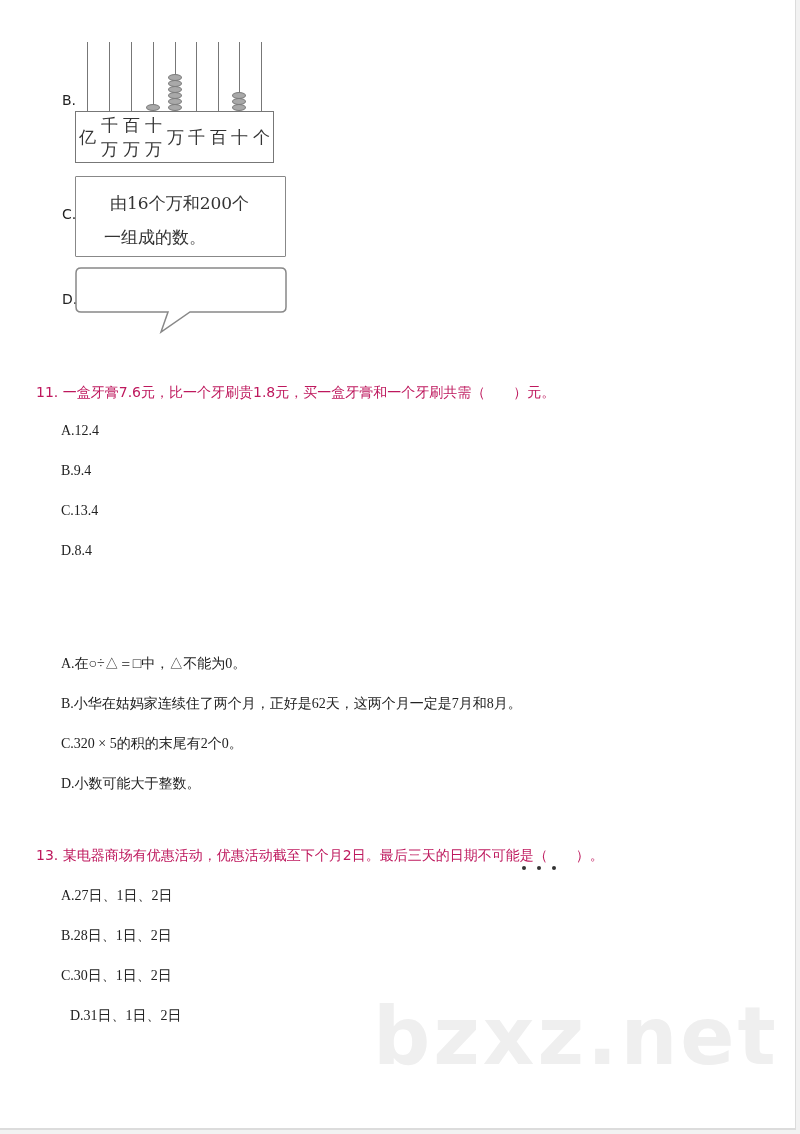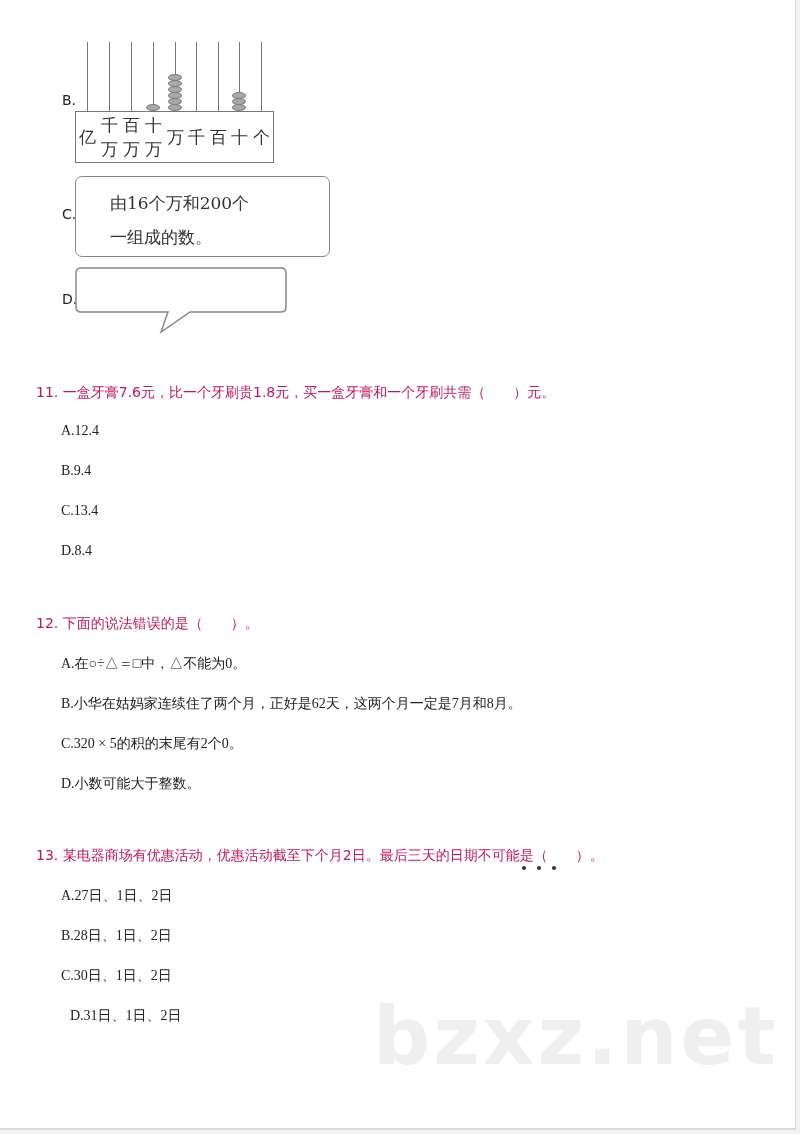--- a/index.html
+++ b/index.html
@@ -21,21 +21,21 @@
   .rod { position: absolute; width: 1px; background: #777; top: 42px; height: 69px; }
   .bead { position: absolute; width: 12px; height: 5px; border-radius: 50%; background: #a9a9a9; border: 1px solid #7c7c7c; }
   .abacus-frame {
     position: absolute; left: 75px; top: 111px; width: 197px; height: 50px;
     border: 1px solid #777; background: #fff;
   }
   .place { position: absolute; font-family: "DejaVu Serif", "Liberation Serif", serif; font-size: 17px; color: #333; line-height: 1; text-align: center; }
 
   .box-c {
     position: absolute; left: 75px; top: 176px; width: 209px; height: 79px;
-    border: 1.5px solid #888; border-radius: 7px; background: #fff; padding-left: 44px;
+    border: 1.5px solid #888; border-radius: 1px; background: #fff;
   }
   .box-c .line { position: absolute; font-family: "DejaVu Serif", "Liberation Serif", serif; font-size: 17px; color: #333; white-space: nowrap; }
 
   .emph-dot { position: absolute; width: 4px; height: 4px; border-radius: 50%; background: #333; }
 
   .watermark {
     position: absolute; left: 373px; top: 990px; font-family: "DejaVu Sans", sans-serif;
     font-weight: bold; font-size: 80px; color: #efefef; letter-spacing: 3px;
   }
 </style>
@@ -81,41 +81,37 @@
       <span class="place" style="left:112px; top:17px;">千</span>
       <span class="place" style="left:134px; top:17px;">百</span>
       <span class="place" style="left:155px; top:17px;">十</span>
       <span class="place" style="left:177px; top:17px;">个</span>
     </div>
   </div>
 
   <div class="abs opt-label" style="left:62px; top:206px;">C.</div>
   <div class="box-c">
     <span class="line" style="left:34px; top:15px;">由16个万和200个</span>
-    <span class="line" style="left:34px; top:49px;font-family:Liberation Mono, monospace;">一组成的数。</span>
+    <span class="line" style="left:28px; top:49px;font-family:Liberation Mono, monospace;">一组成的数。</span>
   </div>
 
   <div class="abs opt-label" style="left:62px; top:291px;">D.</div>
   <svg class="abs" style="left:74px; top:266px;" width="216" height="70">
     <path d="M7 2 H207 Q212 2 212 7 V41 Q212 46 207 46 H116 L87 66 L94 46 H7 Q2 46 2 41 V7 Q2 2 7 2 Z" fill="#fff" stroke="#888" stroke-width="1.5"></path>
   </svg>
 
   <div class="abs q-text" style="left:36px; top:384px;">
     <span>11.</span>
     <span>一盒牙膏7.6元，比一个牙刷贵1.8元，买一盒牙膏和一个牙刷共需（　　）元。</span>
   </div>
   <div class="abs opt" style="left:61px; top:423px;">A.12.4</div>
   <div class="abs opt" style="left:61px; top:463px;">B.9.4</div>
   <div class="abs opt" style="left:61px; top:503px;">C.13.4</div>
   <div class="abs opt" style="left:61px; top:543px;">D.8.4</div>
 
-  <div class="abs q-text" style="left:36px; top:615px;">
-    <span>12.</span>
-    <span>下面的说法错误的是（　　）。</span>
-  </div>
   <div class="abs opt" style="left:61px; top:655px;">A.在○÷△＝□中，△不能为0。</div>
   <div class="abs opt" style="left:61px; top:695px;">B.小华在姑妈家连续住了两个月，正好是62天，这两个月一定是7月和8月。</div>
   <div class="abs opt" style="left:61px; top:735px;">C.320 × 5的积的末尾有2个0。</div>
   <div class="abs opt" style="left:61px; top:775px;">D.小数可能大于整数。</div>
 
   <div class="abs q-text" style="left:36px; top:847px;">
     <span>13.</span>
     <span>某电器商场有优惠活动，优惠活动截至下个月2日。最后三天的日期</span><span style="position:relative;">不可能</span><span>是（　　）。</span>
   </div>
   <div class="emph-dot" style="left:522px; top:866px;"></div>

